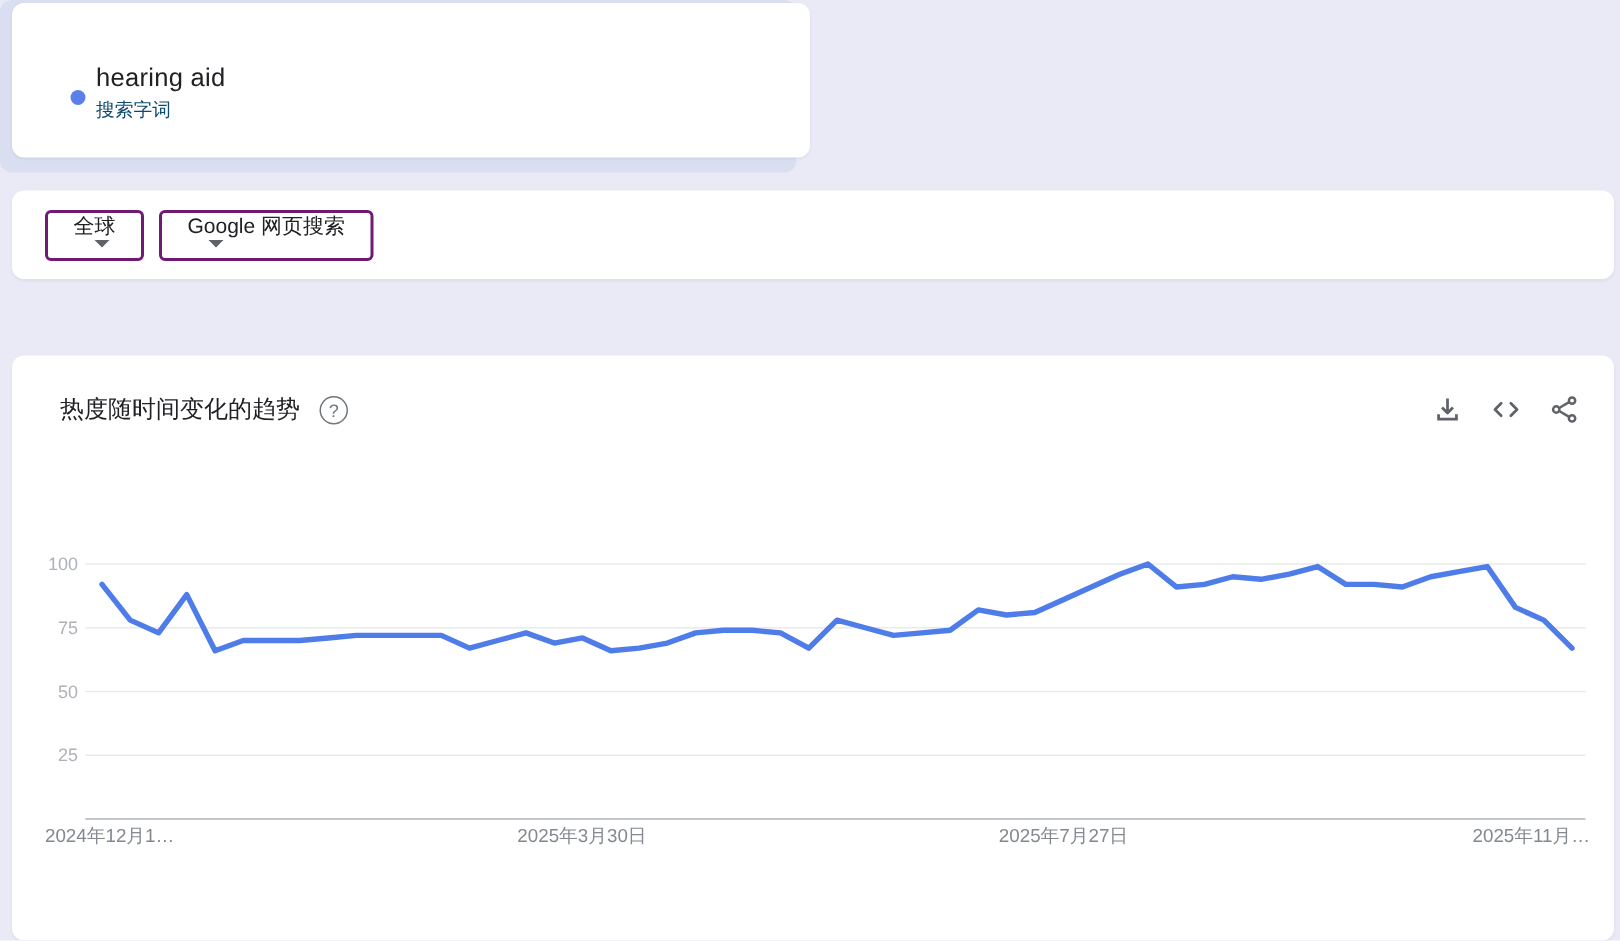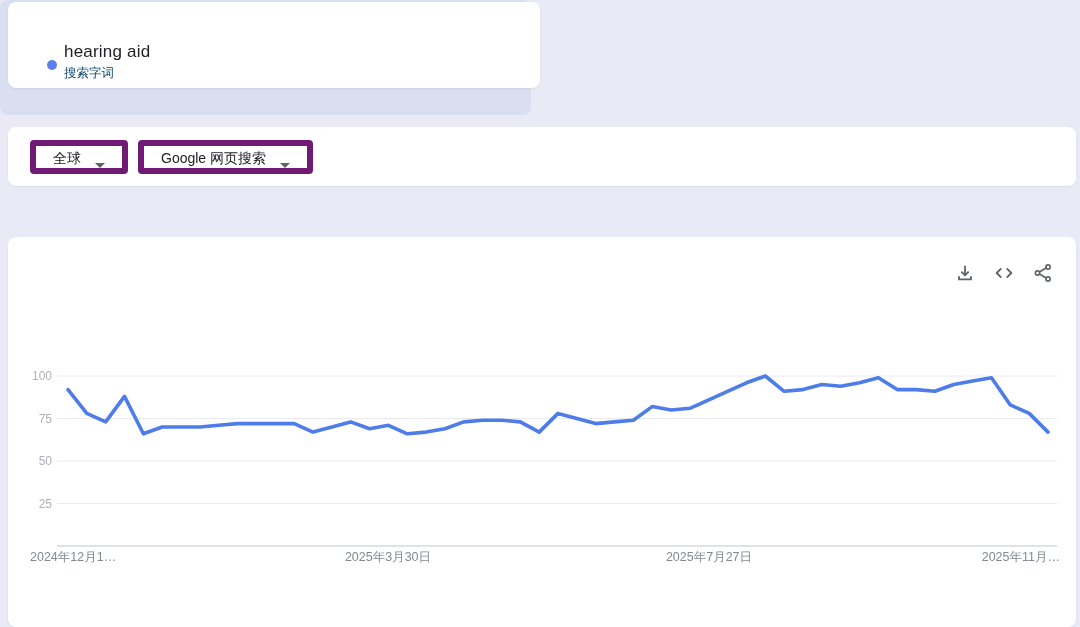--- a/index.html
+++ b/index.html
@@ -10,21 +10,21 @@
     position:relative;
     color:#202124;
   }
   .card {
     position:absolute;
     background:#fff;
     border-radius:8px;
     box-shadow:0 1px 2px rgba(60,64,67,.08);
   }
   
-  .term-card { left:8px; top:2px; width:532px; height:86px; }
+  .term-card { left:8px; top:2px; width:532px; height:103px; }
   .term-dot {
     position:absolute; left:39px; top:58px;
     width:10px; height:10px; border-radius:50%;
   }
   .term-title {
     position:absolute; left:56px; top:40px;
     font-size:17px; font-weight:500; color:#202124; letter-spacing:.2px;
   }
   .term-sub {
     position:absolute; left:56px; top:63px;
@@ -37,23 +37,23 @@
     display:flex; align-items:center; cursor:pointer;
   }
   .compare-plus { font-size:20px; color:#5f6368; margin-left:27px; }
   .compare-label { font-size:16px; color:#3c4043; margin-left:16px; }
   
   .filter-bar {
     left:8px; top:127px; width:1068px; height:59px;
     display:flex; align-items:center; padding-left:22px; gap:10px;
   }
   .chip {
-    height:34px; display:inline-flex; align-items:flex-end;
-    border:6px solid #701a75; border-radius:4px;
-    padding:0 17px; cursor:pointer; background:#fff;
+    height:34px; display:inline-flex; align-items:flex-start;
+    border:2px solid #701a75; border-radius:4px;
+    padding:0 17px; cursor:pointer; background:#fff;flex-direction:column;
   }
   .chip-label { font-size:14px; color:#202124; }
   .chip-arrow {
     width:0; height:0; margin-left:14px;
     border-left:5px solid transparent; border-right:5px solid transparent;
     border-top:5px solid #5f6368;
   }
   
   .trends-card { left:8px; top:237px; width:1068px; height:390px; }
   .trends-title-row {
@@ -97,20 +97,24 @@
     <span class="chip-arrow"></span>
   </div>
   <div class="chip">
     <span class="chip-label">Google 网页搜索</span>
     <span class="chip-arrow"></span>
   </div>
 </div>
 
 <div class="card trends-card">
 
+  <div class="trends-title-row">
+    <span class="trends-title">热度随时间变化的趋势</span>
+    <span class="help-icon">?</span>
+  </div>
 
   <div class="trends-actions">
     <span class="action-icon">
       <svg width="22" height="22" viewBox="0 0 24 24" fill="none" stroke="#5f6368" stroke-width="2">
         <path d="M12 4v9.5"></path>
         <path d="M8 10.5 L12 14.5 L16 10.5" stroke-linejoin="round"></path>
         <path d="M5.5 15.5 v3.5 h13 v-3.5"></path>
       </svg>
     </span>
     <span class="action-icon">

